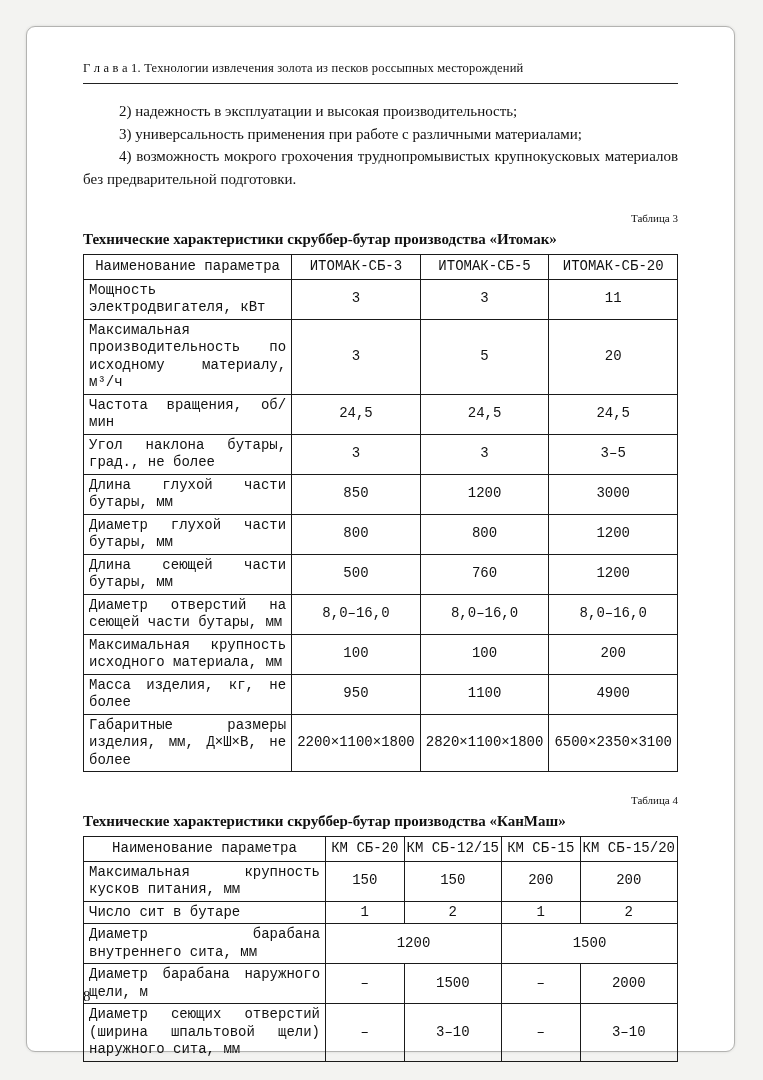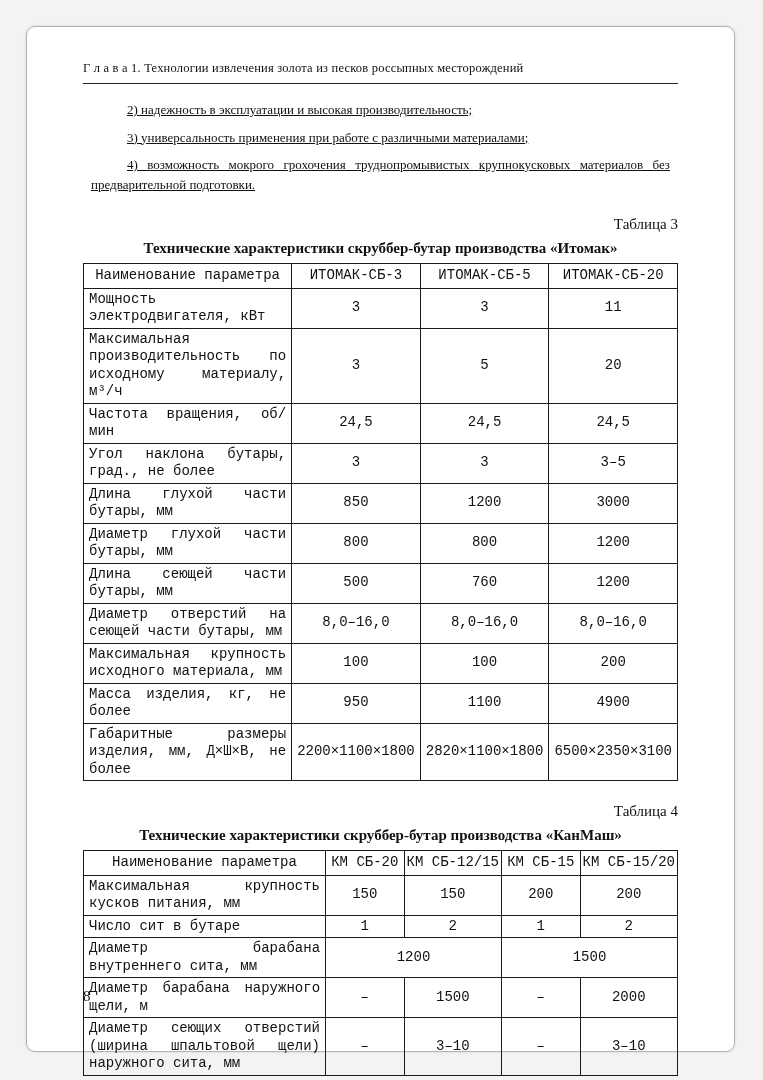--- a/index.html
+++ b/index.html
@@ -32,36 +32,34 @@
     padding-top: 34px;
     font-size: 12.5px;
     letter-spacing: 0.2px;
     border-bottom: 1px solid #222;
     padding-bottom: 7px;
     white-space: nowrap;
     overflow: hidden;
   }
   .body-text { margin-top: 16px; }
   .para {
-    margin: 8px;
-    font-size: 13px;
+    margin: 0;
+    font-size: 15px;
     line-height: 1.5;
     text-align: justify;
     text-indent: 36px;
-    text-decoration: underline;
   }
   .table-label {
     margin-top: 22px;
     text-align: right;
-    font-size: 15px;
+    font-size: 11px;
   }
   .table-title {
     margin-top: 7px;
     margin-bottom: 6px;
-    text-align: center;
     font-weight: bold;
     font-size: 15px;
   }
   table.spec-table {
     width: 100%;
     border-collapse: collapse;
     font-size: 14px;
     line-height: 1.25;
     font-family: Liberation Mono, monospace;
   }

